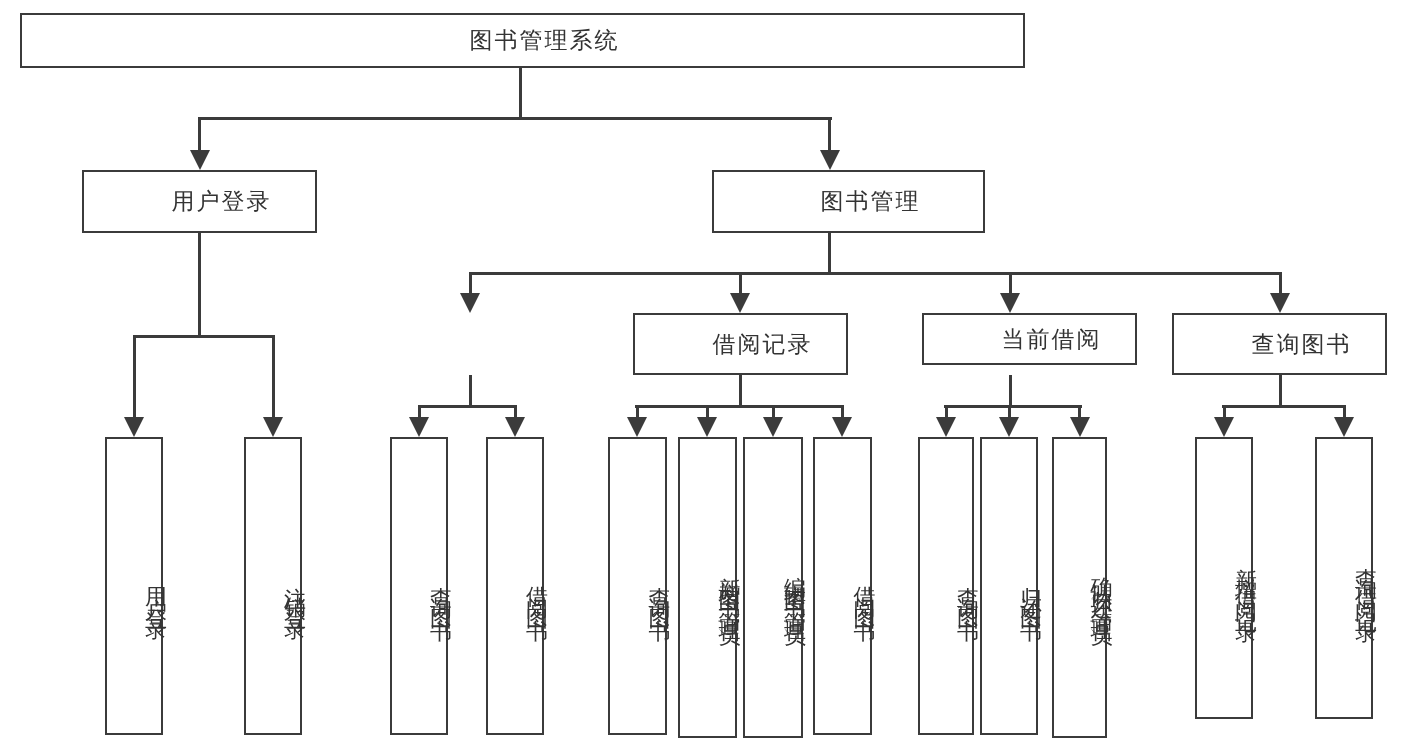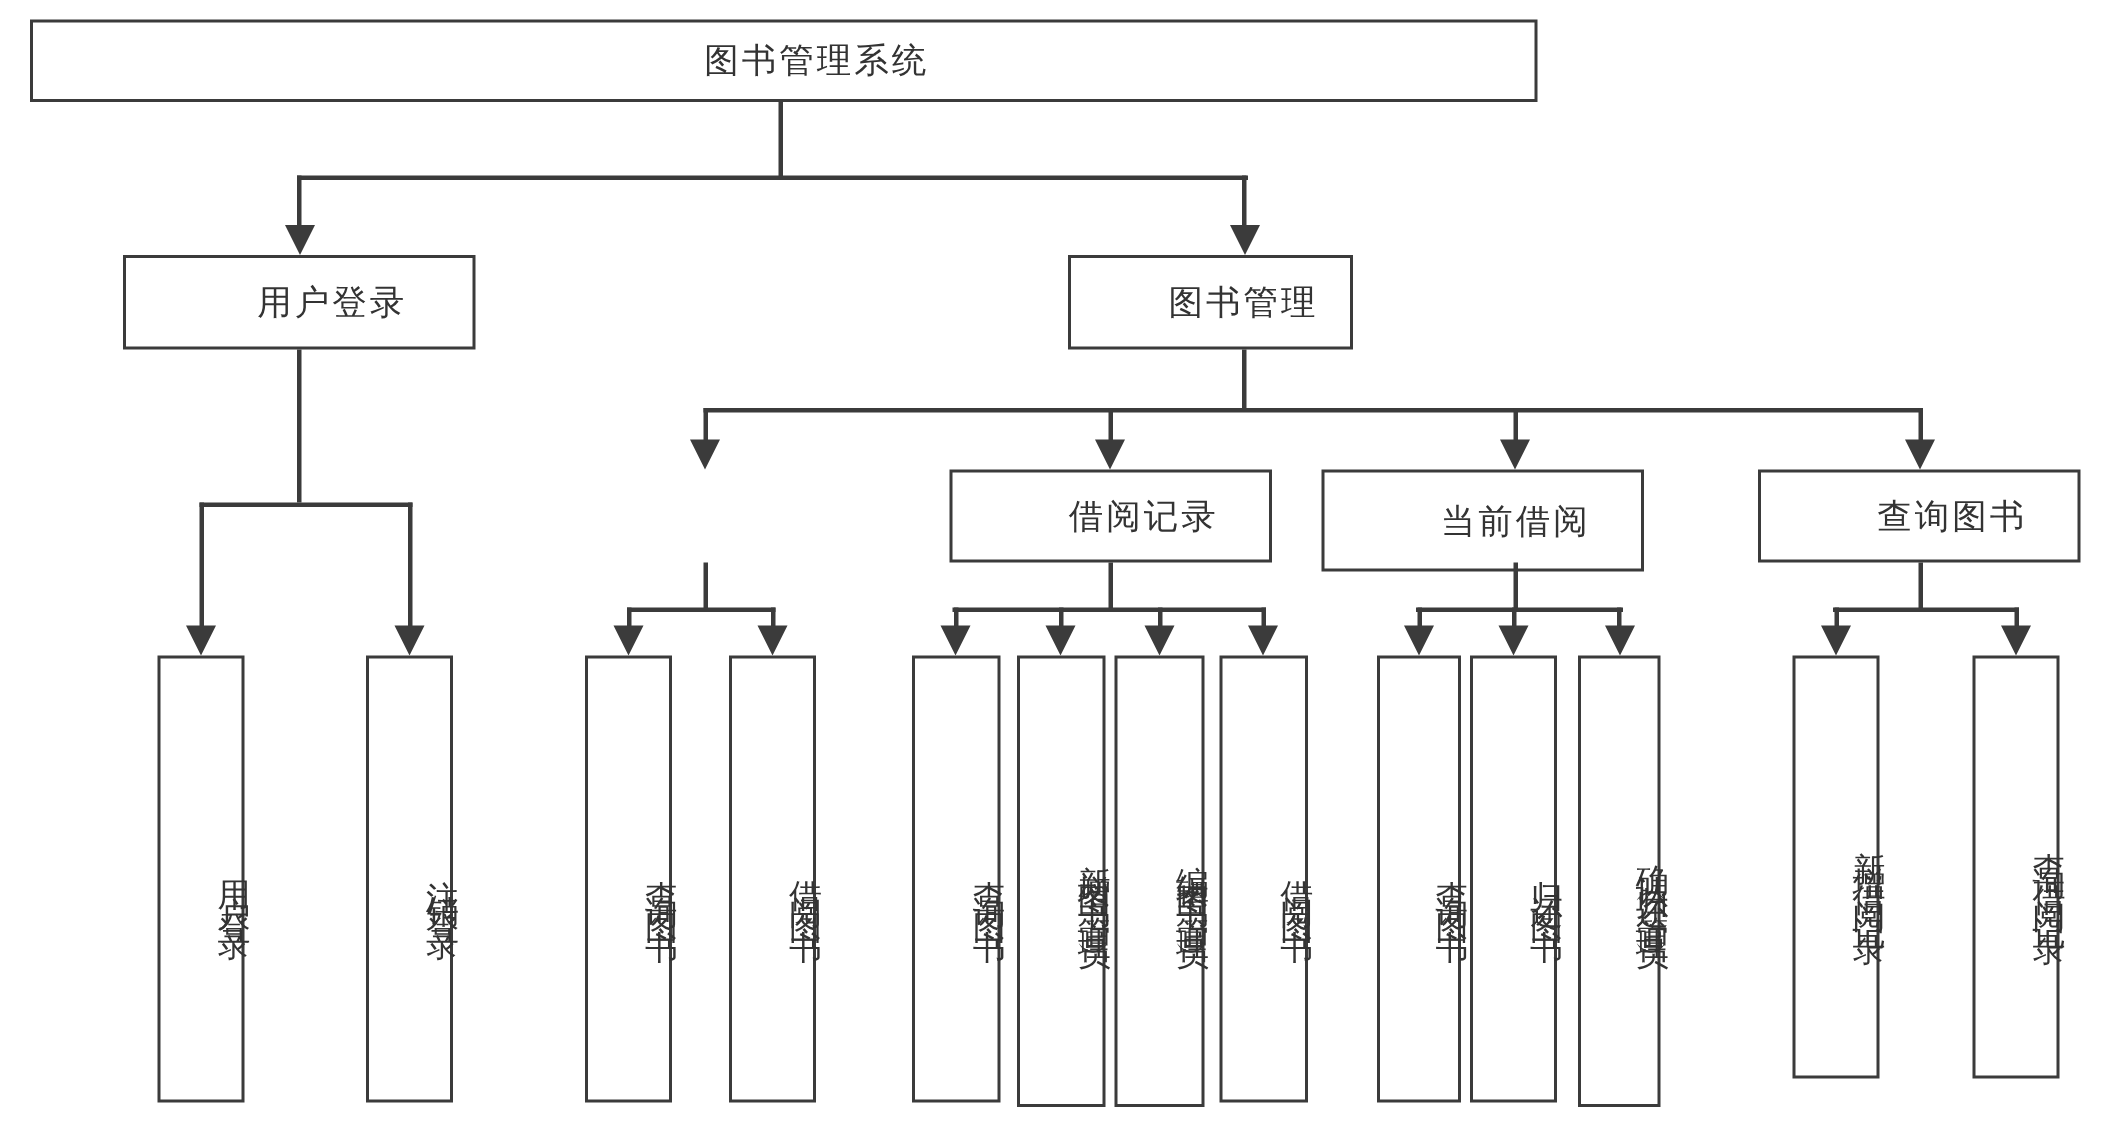--- a/index.html
+++ b/index.html
@@ -31,24 +31,24 @@
   }
 </style>
 </head>
 <body>
 
 <div class="canvas">
 
   <div class="box hbox" style="left:20px;top:13px;width:1005px;height:55px">图书管理系统</div>
 
   <div class="box hbox" style="left:82px;top:170px;width:235px;height:63px">用户登录</div>
-  <div class="box hbox" style="left:712px;top:170px;width:190px;height:63px">图书管理</div>
+  <div class="box hbox" style="left:712px;top:170px;width:273px;height:63px">图书管理</div>
 
   <div class="box hbox" style="left:633px;top:313px;width:215px;height:62px">借阅记录</div>
-  <div class="box hbox" style="left:881px;top:313px;width:215px;height:68px">当前借阅</div>
+  <div class="box hbox" style="left:922px;top:313px;width:215px;height:52px">当前借阅</div>
   <div class="box hbox" style="left:1172px;top:313px;width:215px;height:62px">查询图书</div>
 
   <div class="box vbox" style="left:105px;top:437px;width:58px;height:298px">用户登录</div>
   <div class="box vbox" style="left:244px;top:437px;width:58px;height:298px">注销登录</div>
 
   <div class="box vbox" style="left:390px;top:437px;width:58px;height:298px">查询图书</div>
   <div class="box vbox" style="left:486px;top:437px;width:58px;height:298px">借阅图书</div>
 
   <div class="box vbox" style="left:608px;top:437px;width:59px;height:298px">查询图书</div>
   <div class="box vbox tight" style="left:678px;top:437px;width:59px;height:301px">新增图书（管理员）</div>

